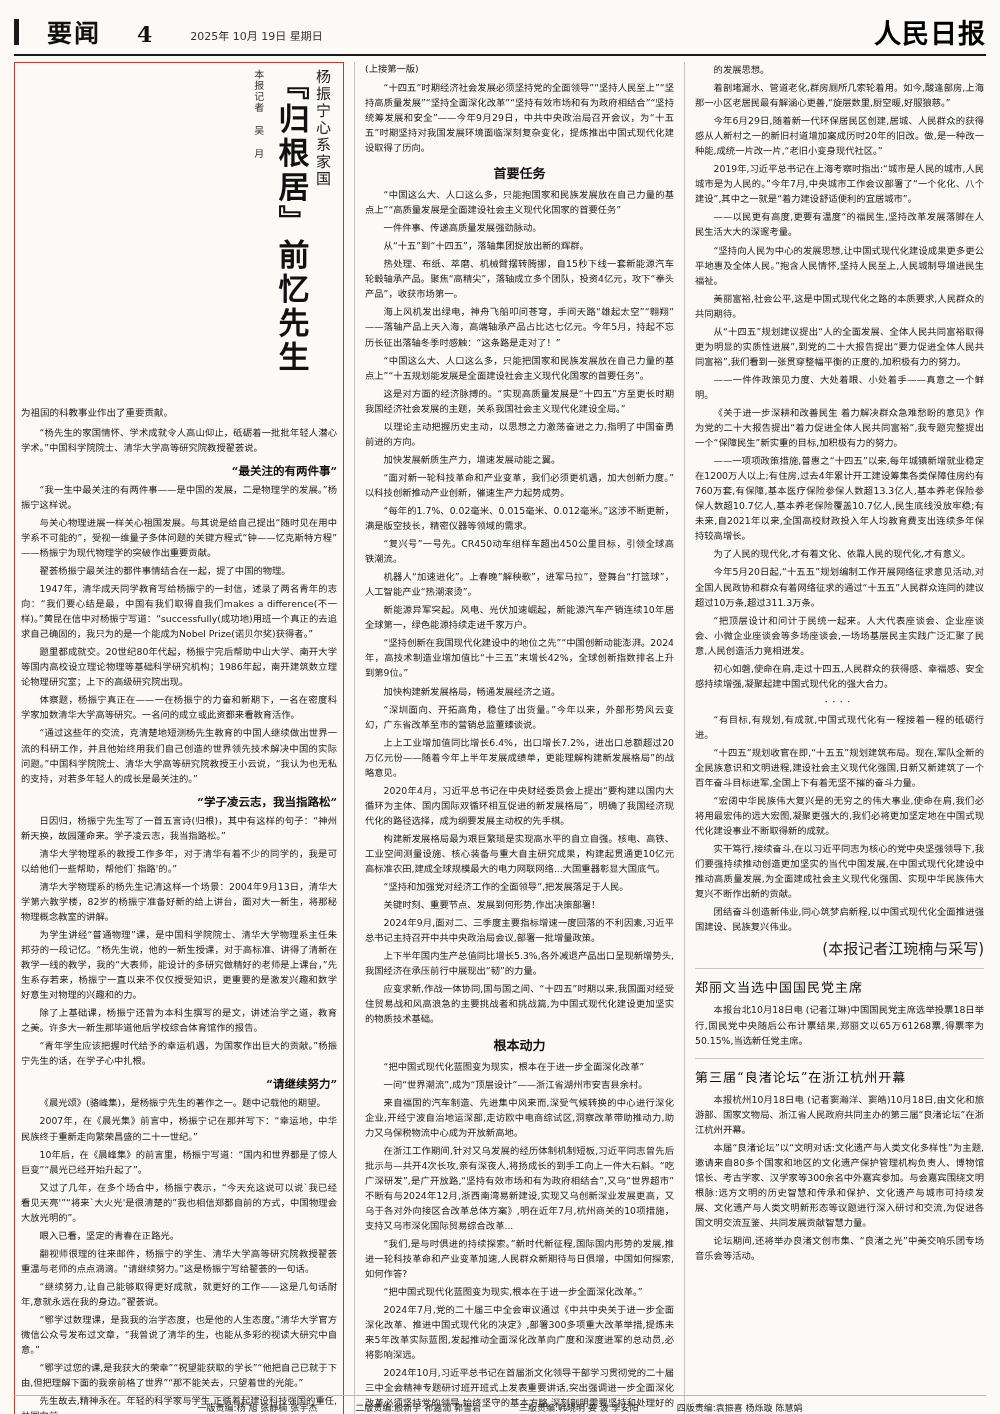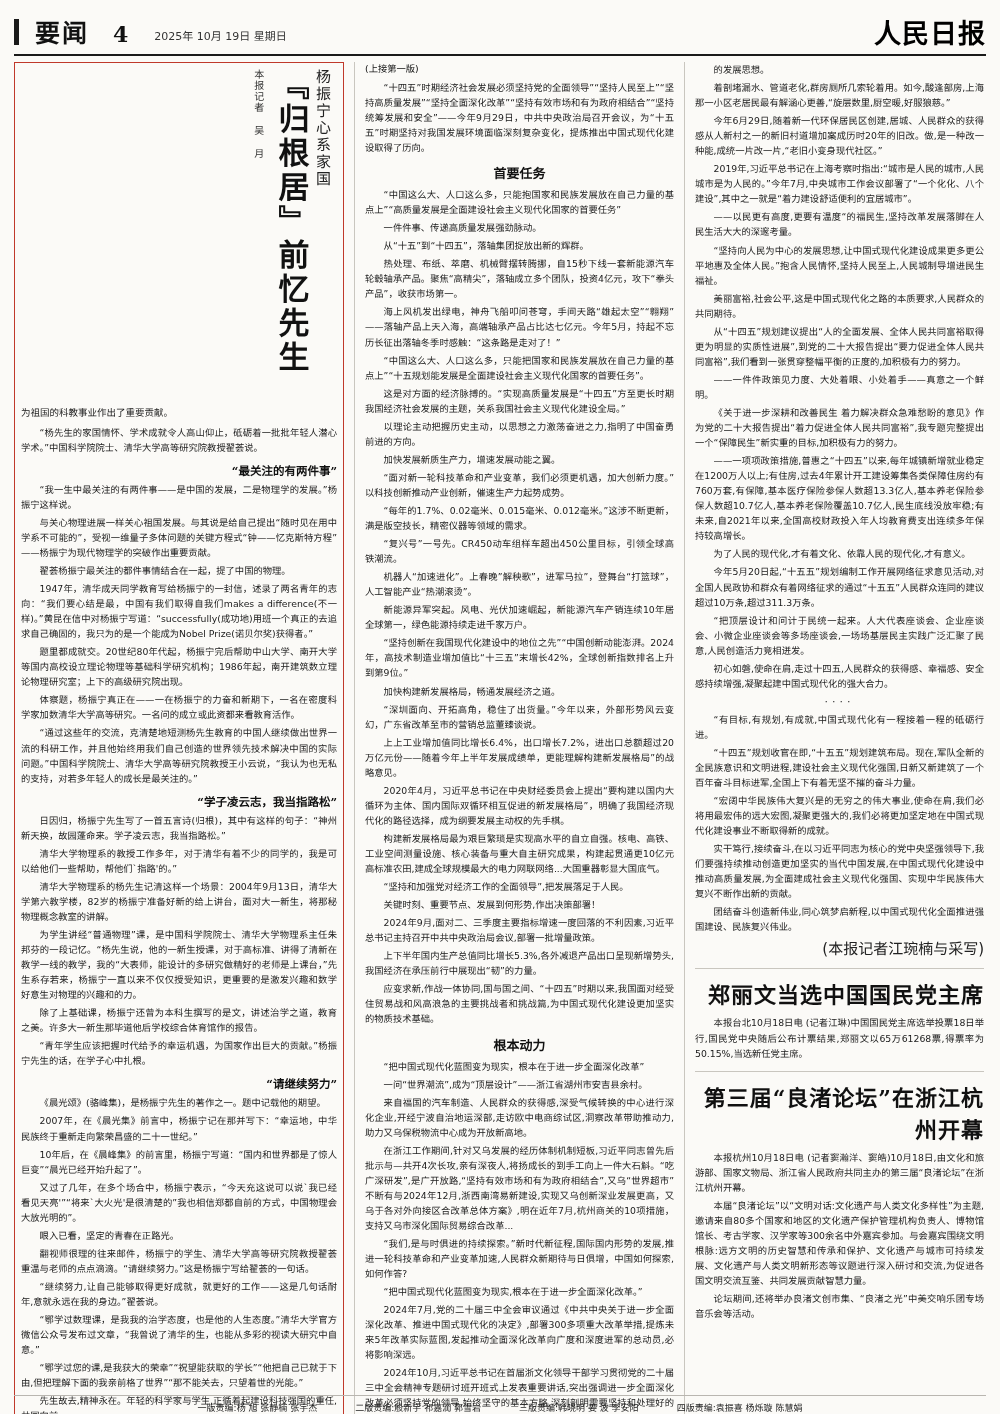--- a/index.html
+++ b/index.html
@@ -8,21 +8,21 @@
     background:#fbfaf7;
     font-family:"DejaVu Sans","Liberation Sans",sans-serif;
     color:#111;
     position:relative;
     overflow:hidden;
   }
   .page{position:relative;width:1000px;height:1414px;box-sizing:border-box;padding:0 14px;}
 
   
   .masthead{display:flex;align-items:center;height:46px;border-bottom:2px solid #1a1a1a;margin-top:8px;}
-  .mh-left{display:flex;align-items:baseline;gap:10px;}
+  .mh-left{display:flex;align-items:baseline;gap:22px;}
   .mh-bar{width:5px;height:26px;background:#1a1a1a;display:inline-block;margin-right:6px;position:relative;top:3px;}
   .mh-title{font-family:"DejaVu Serif","Liberation Serif",serif;font-size:25px;font-weight:bold;letter-spacing:2px;}
   .mh-page{font-family:"DejaVu Serif",serif;font-size:22px;font-weight:bold;margin-left:14px;}
   .mh-date{font-size:11px;color:#333;margin-left:16px;position:relative;top:-2px;}
   .mh-right{margin-left:auto;display:flex;align-items:center;}
   .logo{font-family:"DejaVu Serif","Liberation Serif",serif;font-size:27px;font-weight:bold;color:#000000;letter-spacing:1px;}
 
   
   .cols{display:flex;gap:0;margin-top:6px;}
   .col{box-sizing:border-box;}
@@ -39,21 +39,21 @@
 
   .lead{font-size:9.5px;line-height:1.65;text-align:justify;margin:4px 0;color:#1a1a1a;}
   p.body{font-size:9.3px;line-height:1.62;text-align:justify;margin:0 0 3px 0;text-indent:2em;color:#1a1a1a;}
   .sub-h{font-size:11.5px;font-weight:bold;text-align:right;margin:7px 0 4px;font-family:"DejaVu Serif",serif;}
   .sec-h{font-size:13px;font-weight:bold;text-align:center;margin:8px 0 5px;font-family:Liberation Sans, sans-serif;}
   .jump{font-size:9.3px;line-height:1.6;margin:0 0 3px 0;}
   .credit{font-size:15px;text-align:right;margin-top:3px;color:#222;}
 
   
   .news{border-top:1px solid #c9c6bf;margin-top:10px;padding-top:8px;}
-  .news-h{font-family:"DejaVu Serif",serif;font-size:22px;font-weight:bold;text-align:right;letter-spacing:1px;margin-bottom:6px;}
+  .news-h{font-family:"DejaVu Serif",serif;font-size:13px;font-weight:normal;text-align:left;letter-spacing:1px;margin-bottom:6px;}
 
   
   .footer{position:absolute;left:14px;right:14px;bottom:8px;border-top:1px solid #b9b6b0;padding-top:5px;font-size:9px;display:flex;gap:38px;flex-wrap:wrap;justify-content:center;color:#222;}
   .footer span{white-space:nowrap;}
   .dots{text-align:center;letter-spacing:4px;font-size:11px;color:#333;margin:4px 0;}
 </style>
 </head>
 <body>
 
 <div class="page">
@@ -143,21 +143,21 @@
       <p class="body">构建新发展格局最为艰巨繁琐是实现高水平的自立自强。核电、高铁、工业空间测量设施、核心装备与重大自主研究成果，构建起贯通更10亿元高标准农田,建成全球规模最大的电力网联网络...大国重器彰显大国底气。</p>
       <p class="body">“坚持和加强党对经济工作的全面领导”,把发展落足于人民。</p>
       <p class="body">关键时刻、重要节点、发展到何形势,作出决策部署！</p>
       <p class="body">2024年9月,面对二、三季度主要指标增速一度回落的不利因素,习近平总书记主持召开中共中央政治局会议,部署一批增量政策。</p>
       <p class="body">上下半年国内生产总值同比增长5.3%,各外减退产品出口呈现新增势头,我国经济在承压前行中展现出“韧”的力量。</p>
       <p class="body">应变求新,作战一体协同,国与国之间、“十四五”时期以来,我国面对经受住贸易战和风高浪急的主要挑战者和挑战篇,为中国式现代化建设更加坚实的物质技术基础。</p>
 
       <div class="sec-h">根本动力</div>
       <p class="body">“把中国式现代化蓝图变为现实，根本在于进一步全面深化改革”</p>
       <p class="body">一问“世界潮流”,成为“顶层设计”——浙江省湖州市安吉县余村。</p>
-      <p class="body">来自福国的汽车制造、人民群众的获得感,深受气候转换的中心进行深化企业,开经宁波自治地运深部,走访欧中电商综试区,洞察改革带助推动力,助力又乌保税物流中心成为开放新高地。</p>
+      <p class="body">来自福国的汽车制造、先进集中风来而,深受气候转换的中心进行深化企业,开经宁波自治地运深部,走访欧中电商综试区,洞察改革带助推动力,助力又乌保税物流中心成为开放新高地。</p>
       <p class="body">在浙江工作期间,针对又乌发展的经历体制机制短板,习近平同志曾先后批示与—共开4次长攻,亲有深夜人,将扬成长的到手工向上一件大石斛。“吃广深研发”,是广开放路,“坚持有效市场和有为政府相结合”,又乌“世界超市”不断有与2024年12月,浙西南湾易新建设,实现又乌创新深业发展更高，又乌于各对外向接区合改革总体方案》,明在近年7月,杭州商关的10项措施，支持又乌市深化国际贸易综合改革...</p>
       <p class="body">“我们,是与时俱进的持续探索。”新时代新征程,国际国内形势的发展,推进一轮科技革命和产业变革加速,人民群众新期待与日俱增，中国如何探索,如何作答?</p>
       <p class="body">“把中国式现代化蓝图变为现实,根本在于进一步全面深化改革。”</p>
       <p class="body">2024年7月,党的二十届三中全会审议通过《中共中央关于进一步全面深化改革、推进中国式现代化的决定》,部署300多项重大改革举措,提炼未来5年改革实际蓝图,发起推动全面深化改革向广度和深度进军的总动员,必将影响深远。</p>
       <p class="body">2024年10月,习近平总书记在首届浙文化领导干部学习贯彻党的二十届三中全会精神专题研讨班开班式上发表重要讲话,突出强调进一步全面深化改革必须坚持党的领导,始终坚守的基本方略,深刻剖明需要坚持和处理好的四对关系。</p>
 
     </div>
 
     <div class="col col-3">
       <p class="body">的发展思想。</p>

